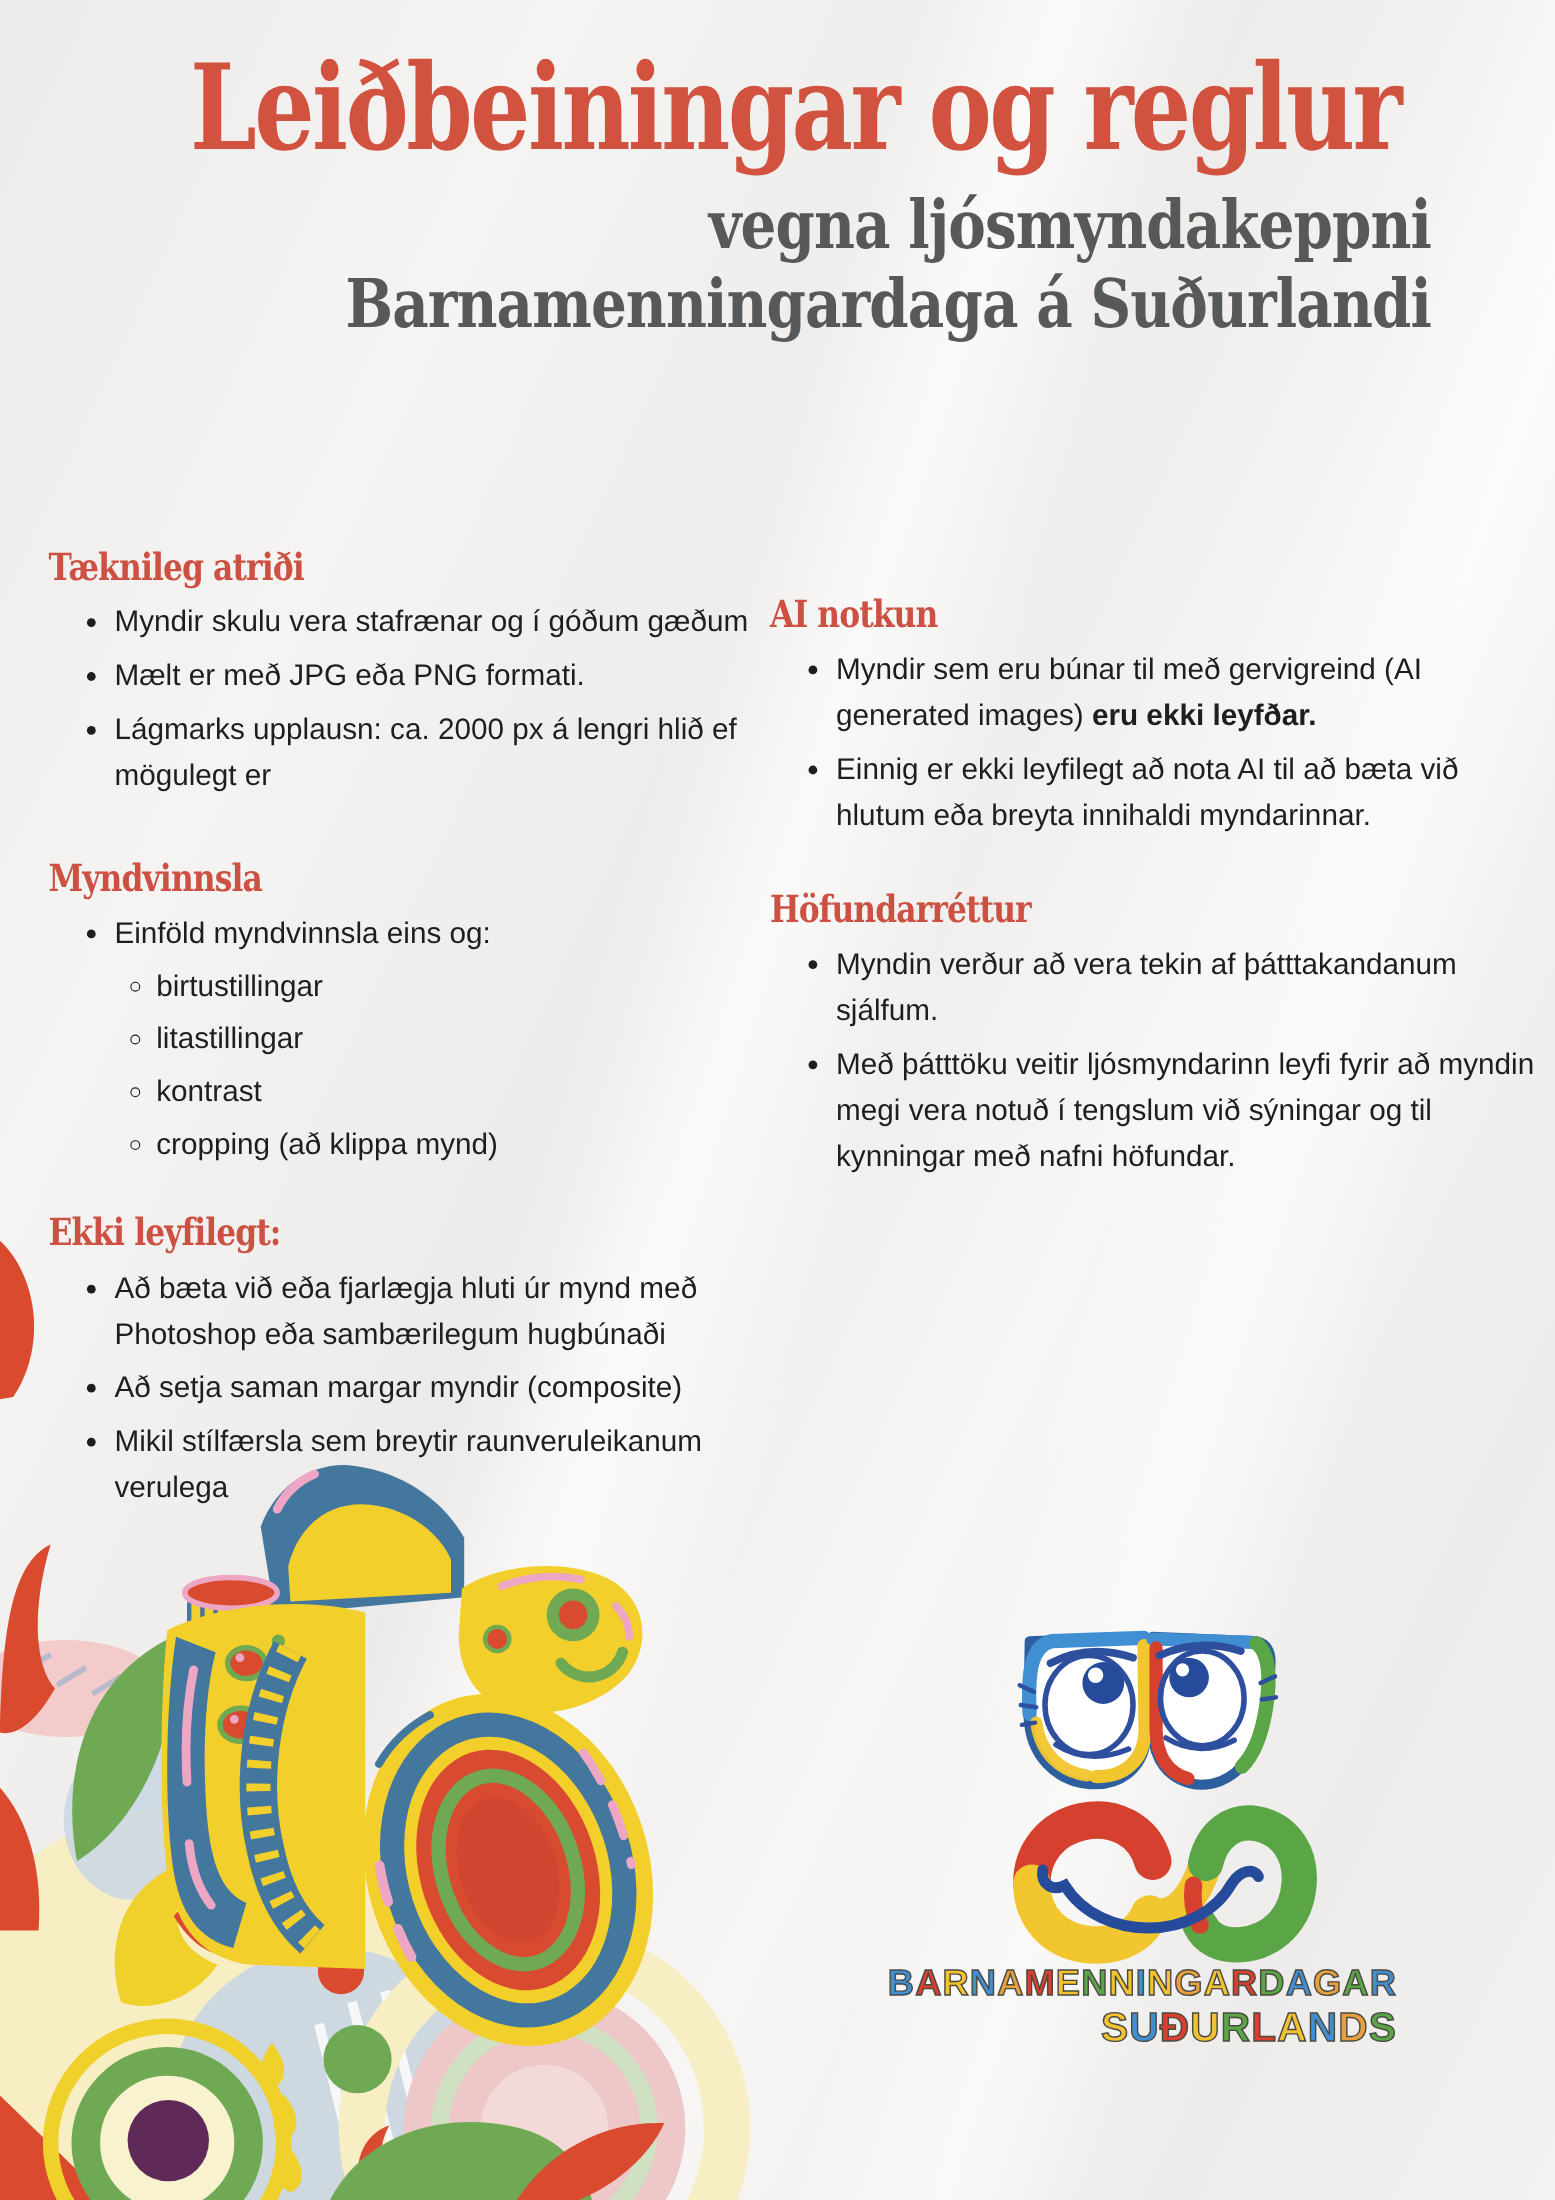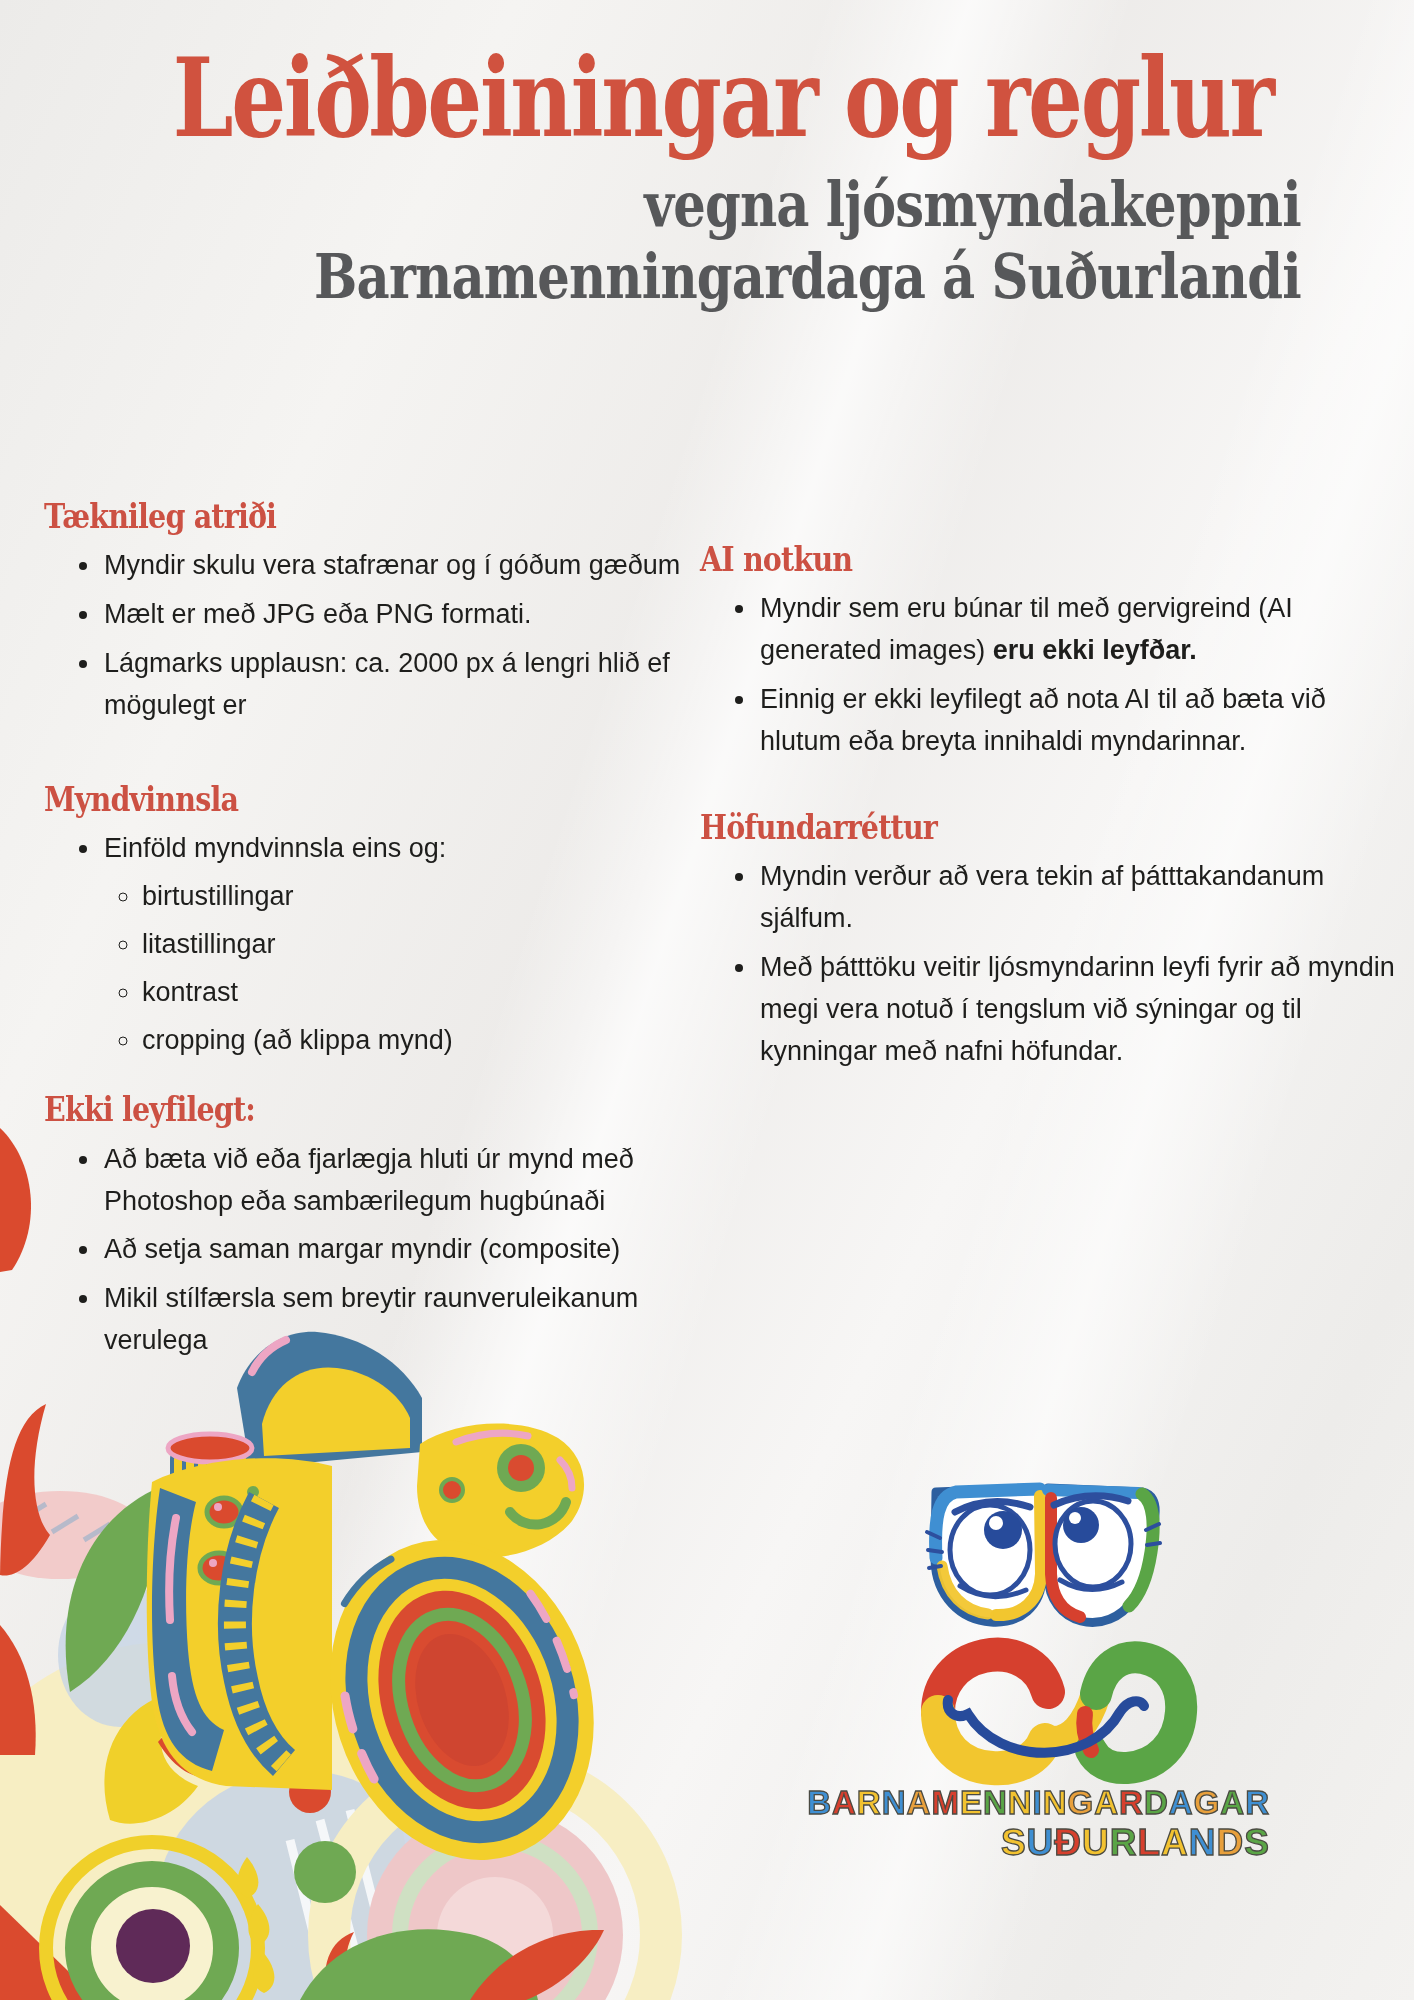--- a/index.html
+++ b/index.html
@@ -20,21 +20,21 @@
   .subtitle{
     margin-top:14px;font-family:"DejaVu Serif",serif;font-weight:700;font-size:61px;line-height:1.18;
     color:#57585a;letter-spacing:-1px;transform:scaleX(.84);transform-origin:50% 50%;
   }
   
   .col{position:absolute;}
   .col-left{left:44px;top:498px;width:650px;}
   .col-right{left:700px;top:541px;width:706px;}
   .col section{margin:0 0 52px 0;}
   .col-left section:nth-child(1){margin-bottom:54px;}
-  .col-left section:nth-child(2){margin-bottom:30px;}
+  .col-left section:nth-child(2){margin-bottom:42px;}
   .col-right section{margin-bottom:46px;}
   .col h3{
     margin:0 0 10px 0;font-family:"DejaVu Serif",serif;font-weight:700;font-size:34px;line-height:1.1;
     color:#cc5143;letter-spacing:-1px;transform:scaleX(.84);transform-origin:0 50%;white-space:nowrap;
   }
   ul.bullets{margin:0;padding:0 0 0 58px;font-size:27px;line-height:1.55;}
   ul.bullets>li{margin:0 0 7px 0;padding-left:2px;}
   ul.bullets b{font-weight:700;}
   ul.sub{list-style:circle;margin:6px 0 0 0;padding:0 0 0 38px;}
   ul.sub>li{margin:0 0 6px 0;}

